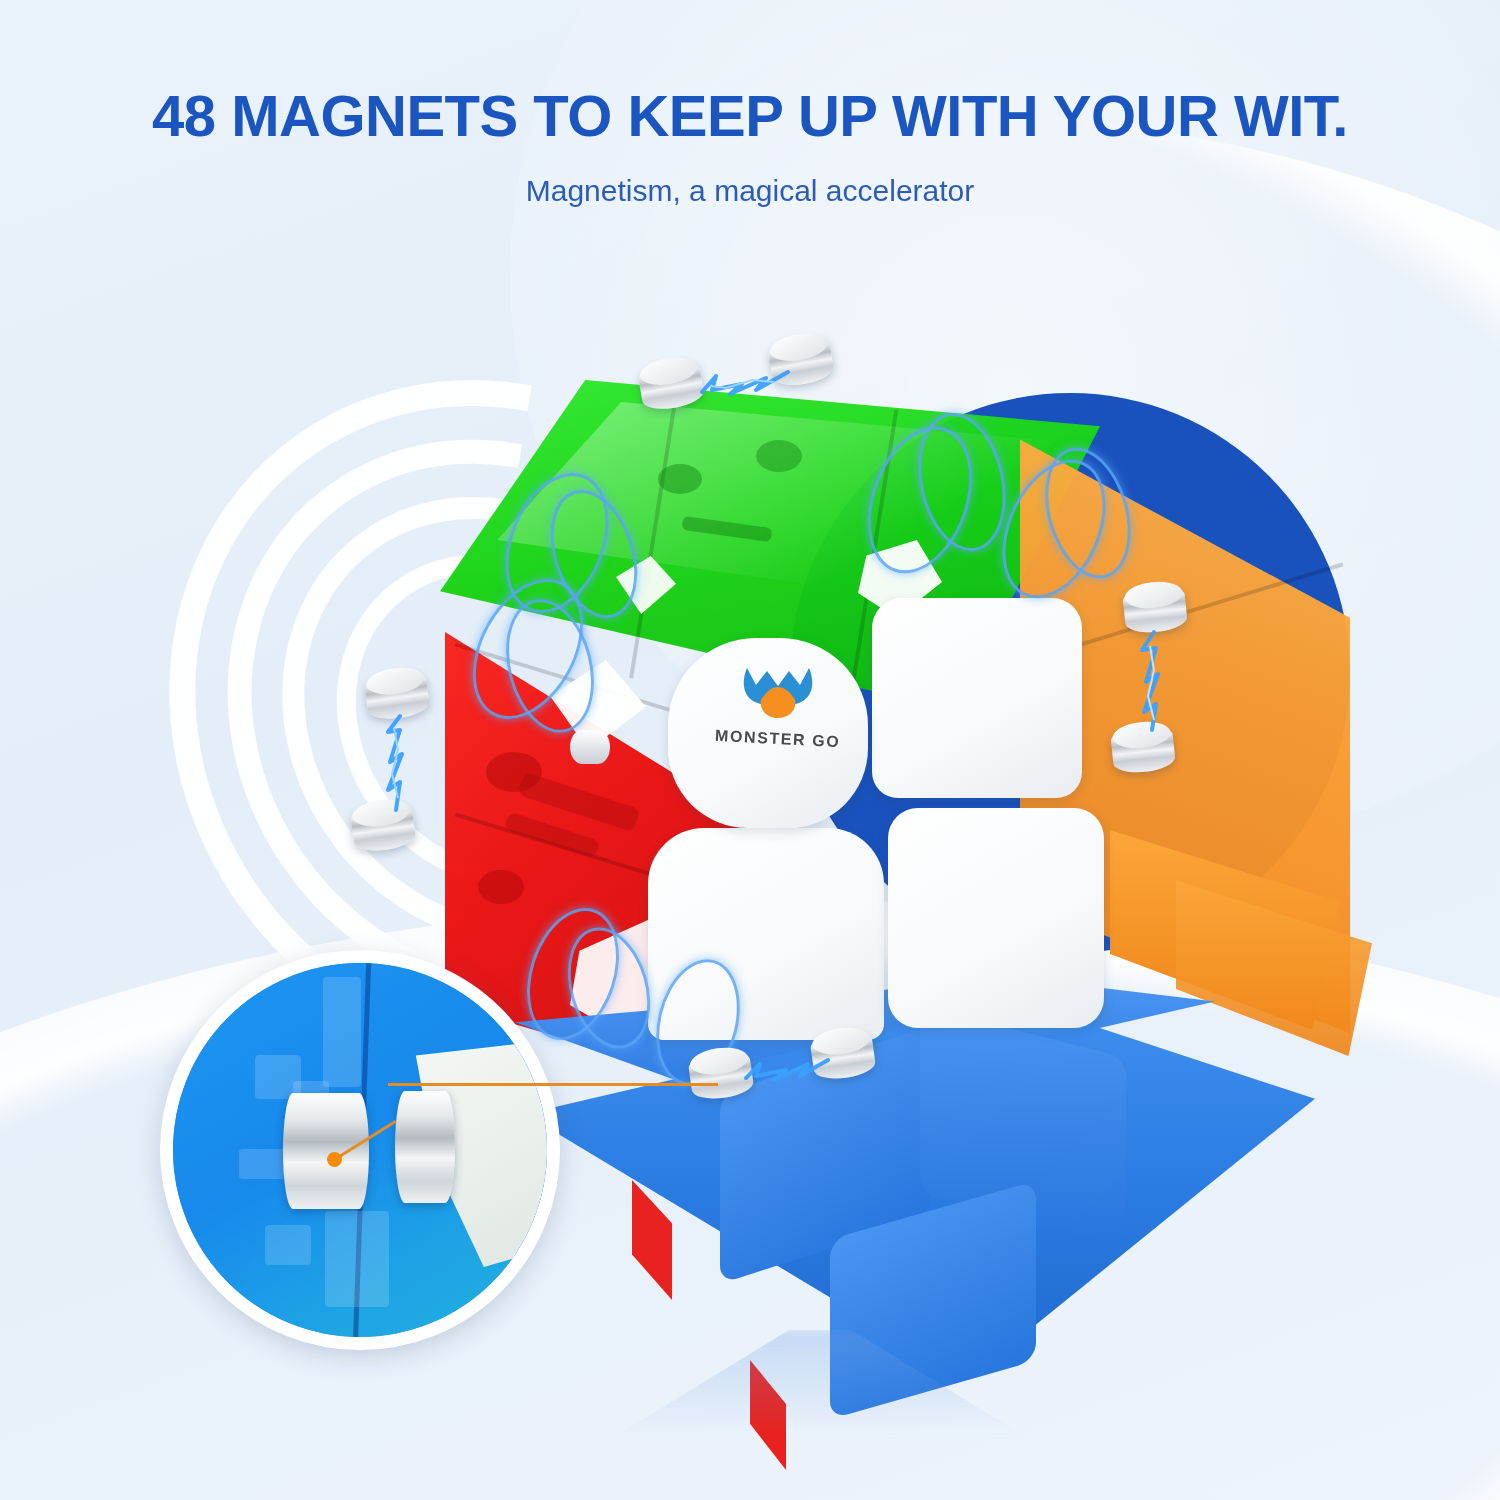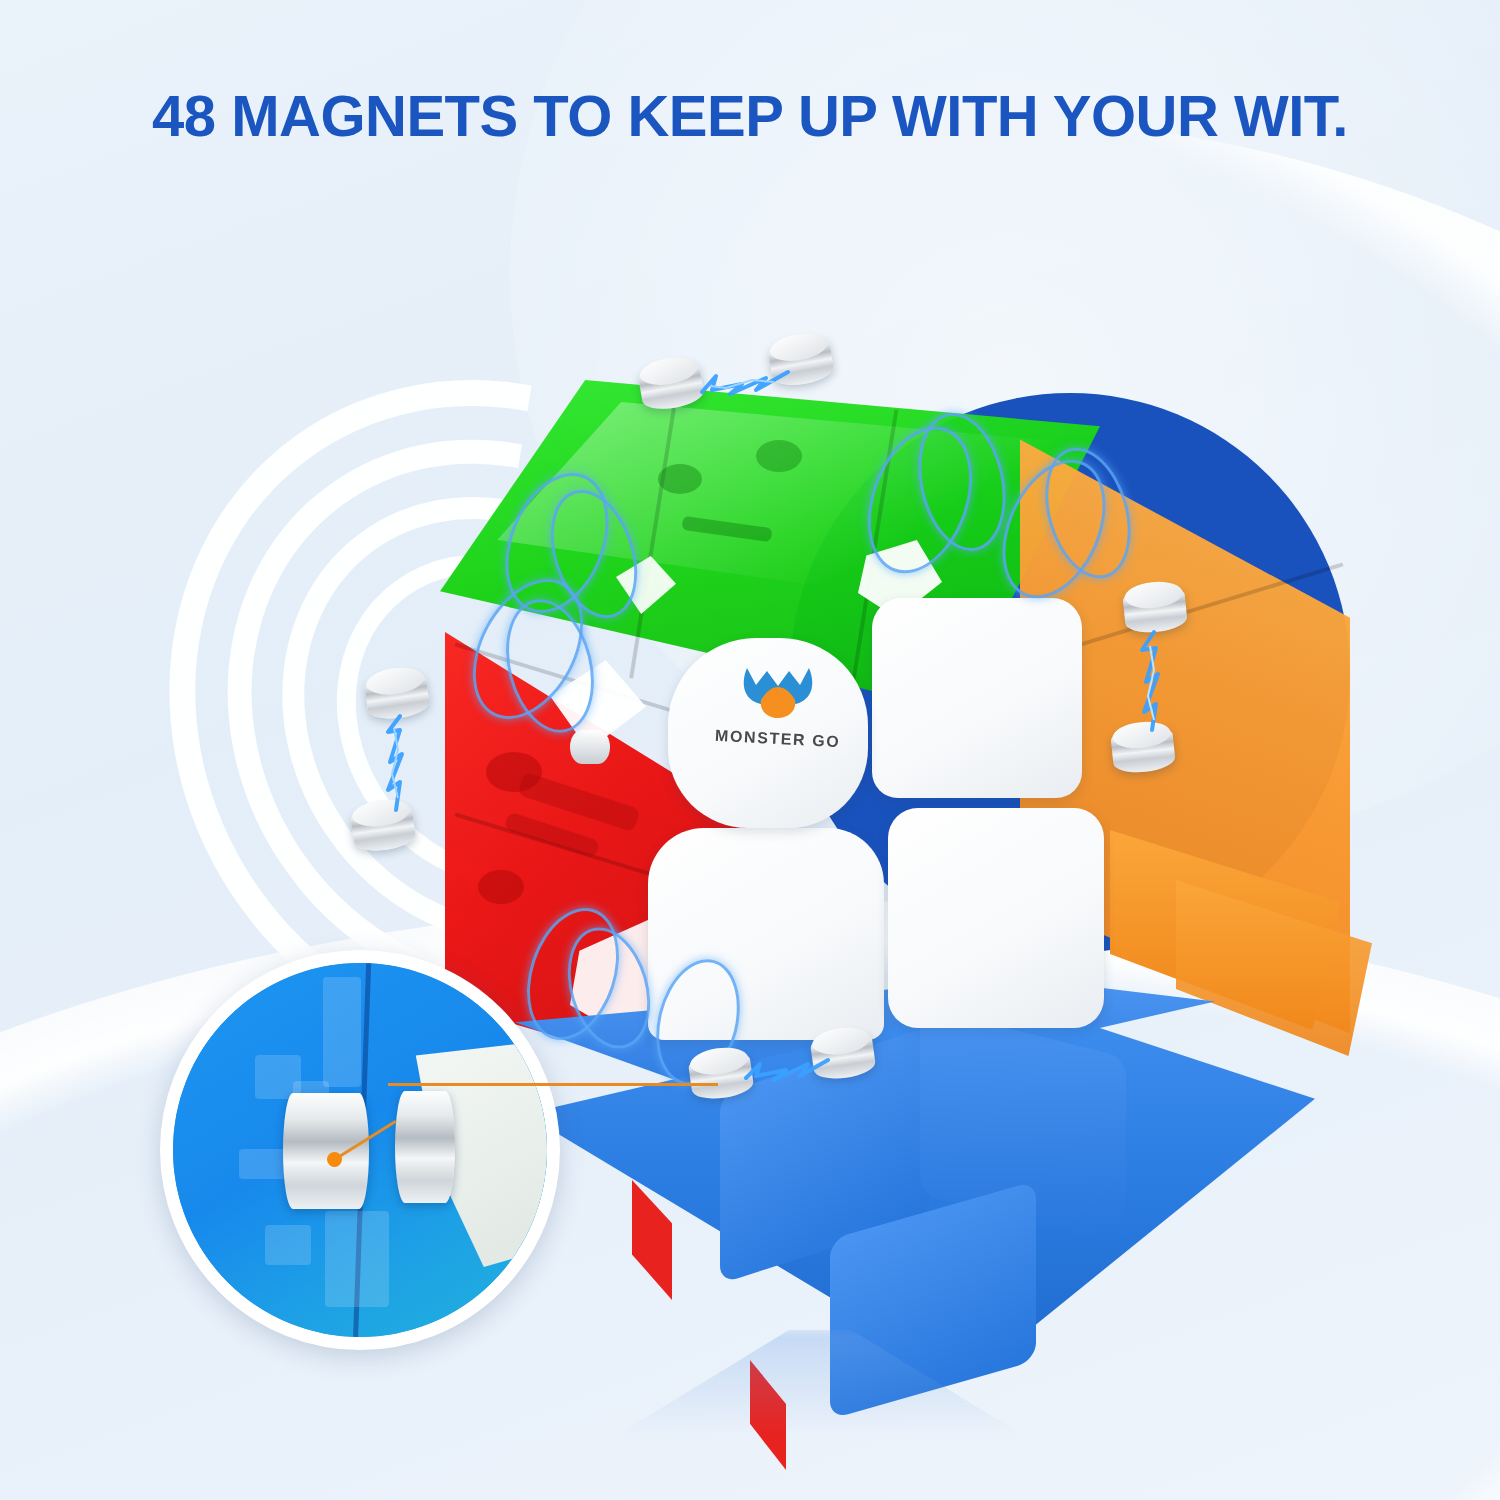--- a/index.html
+++ b/index.html
@@ -141,20 +141,21 @@
 
 <div id="stage">
 
   <div class="bg-base"></div>
   <div class="bg-tint-tr"></div>
   <div class="bg-arc-wide"></div>
   <div class="bg-arc-low"></div>
 
   <div class="headline">48 MAGNETS TO KEEP UP WITH YOUR WIT.</div>
   <div class="subtitle">
+    <div>Magnetism, a magical accelerator</div>
   </div>
 
   <div class="blue-circle"></div>
 
   <div class="swoosh-wrap">
     <div class="swoosh sw1"></div>
     <div class="swoosh sw2"></div>
     <div class="swoosh sw3"></div>
     <div class="swoosh sw4"></div>
   </div>

